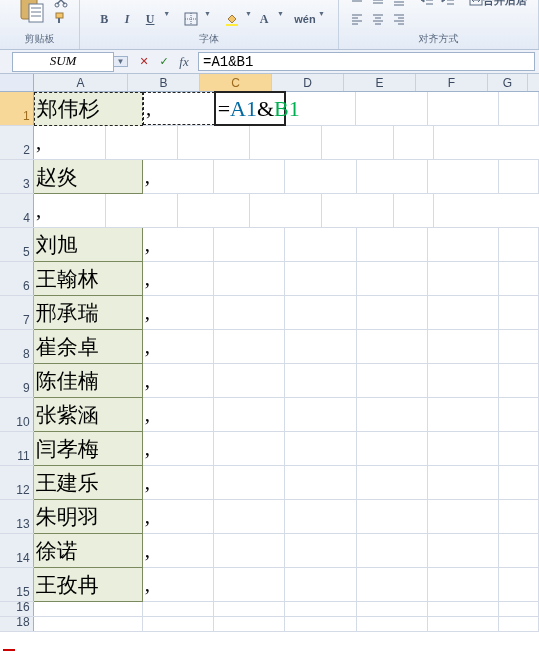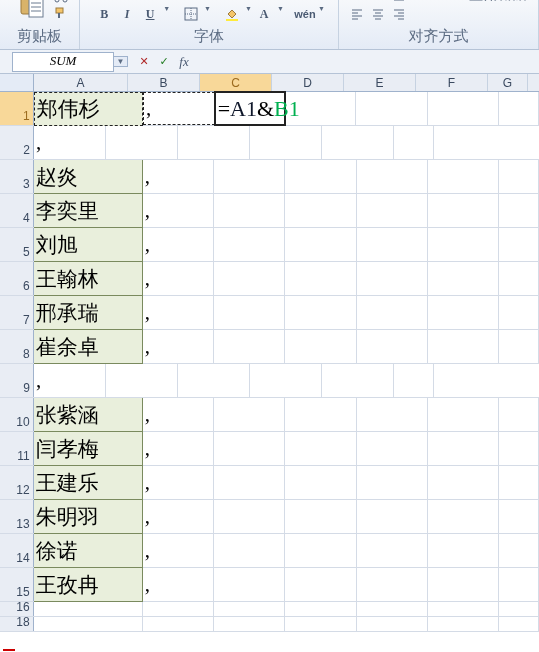--- a/index.html
+++ b/index.html
@@ -1,21 +1,21 @@
 <!DOCTYPE html>
 <html><head>
 <meta charset="utf-8">
 <style>
   * { box-sizing: border-box; margin: 0; padding: 0; }
   body { font-family: "Microsoft YaHei", Arial, sans-serif; font-size: 12px; background: #fff; width: 539px; height: 652px; overflow: hidden; position: relative; }
   
   
   .ribbon { height: 50px; background: linear-gradient(#f6f8fb,#e4ebf6); border-bottom: 1px solid #b5c3d6; display: flex; align-items: flex-end; }
   .ribbon-group { display: flex; flex-direction: column; align-items: center; border-right: 1px solid #c6d2e1; padding: 0 6px; height: 100%; justify-content: flex-end; }
-  .ribbon-group-label { font-size: 15px; color: #5b6b82; padding: 2px 0 3px; }
+  .ribbon-group-label { font-size: 10px; color: #5b6b82; padding: 2px 0 3px; }
   .ribbon-group-icons { display: flex; align-items: center; gap: 2px; padding-bottom: 2px; flex-wrap: wrap; }
   .ribbon-icon { width: 20px; height: 20px; display: flex; align-items: center; justify-content: center; color: #4a5a72; font-size: 12px; font-weight: bold; border: 1px solid transparent; }
   .ribbon-icon-small { width: 16px; height: 16px; }
   .ribbon-big { width: 40px; height: 38px; display:flex; align-items:center; justify-content:center; }
   .dropdown-caret { font-size: 7px; color: #5b6b82; margin-left:1px; }
   
   .clipboard-group { width: 80px; }
   .font-group { flex: 1; }
   .align-group { width: 200px; }
   
@@ -51,21 +51,21 @@
   .row-h { width:34px; background:#e9edf4; border-right:1px solid #9fb2cc; display:flex; align-items:flex-end; justify-content:flex-end; padding:0 3px 2px 0; font-size:12px; color:#3b4a60; }
   .row-h.active { background:#f8d899; color:#9c6b1e; }
   .cell { width:72px; border-right:1px solid #d4dbe6; display:flex; align-items:center; padding:0 2px; font-size:21px; font-family:"SimSun","Microsoft YaHei",serif; color:#000; overflow:visible; white-space:nowrap; position:relative; }
   .cell.colA { width:110px; background:#e9efdc; border-right:1px solid #7a8a5e; border-bottom:1px solid #7a8a5e; margin-bottom:-1px; }
   .cell.colB { }
   .cell.colC { }
   
   
   .cell.editing { border:2px solid #222 !important; margin:-1px; z-index:3; background:#fff !important; }
   .cell.marching { border:1px dashed #222 !important; z-index:2; }
-  .cell .ref1 { color:#0f172a; }
+  .cell .ref1 { color:#0369a1; }
   .cell .ref2 { color:#00b050; }
   
   .row:nth-child(n+16) .cell.colA { background:#fff; border-right:1px solid #d4dbe6; border-bottom:none; margin-bottom:0;}
   
   svg { display:block; }
 </style>
 </head>
 <body>
 
 <div class="ribbon">
@@ -194,20 +194,21 @@
 <div class="formula-row">
   <div class="name-box">
     <div class="name-box-input">SUM</div>
     <div class="name-box-drop">▼</div>
   </div>
   <div class="fx-btns">
     <div class="fx-btn cancel">✕</div>
     <div class="fx-btn enter">✓</div>
     <div class="fx-btn fx-label">fx</div>
   </div>
+  <div class="formula-input">=A1&amp;B1</div>
 </div>
 
 <div class="col-headers">
   <div class="corner"></div>
   <div class="col-h A">A</div>
   <div class="col-h">B</div>
   <div class="col-h active">C</div>
   <div class="col-h">D</div>
   <div class="col-h">E</div>
   <div class="col-h">F</div>
@@ -244,21 +245,20 @@
       <div class="cell colA">赵炎</div>
       <div class="cell colB">,</div>
       <div class="cell colC"></div>
       <div class="cell"></div>
       <div class="cell"></div>
       <div class="cell"></div>
       <div class="cell" style="width: 40px;"></div>
     </div>
     <div class="row">
       <div class="row-h">4</div>
-      <div class="cell colA">李奕里</div>
       <div class="cell colB">,</div>
       <div class="cell colC"></div>
       <div class="cell"></div>
       <div class="cell"></div>
       <div class="cell"></div>
       <div class="cell" style="width: 40px;"></div>
     </div>
     <div class="row">
       <div class="row-h">5</div>
       <div class="cell colA">刘旭</div>
@@ -294,20 +294,21 @@
       <div class="cell colA">崔余卓</div>
       <div class="cell colB">,</div>
       <div class="cell colC"></div>
       <div class="cell"></div>
       <div class="cell"></div>
       <div class="cell"></div>
       <div class="cell" style="width: 40px;"></div>
     </div>
     <div class="row">
       <div class="row-h">9</div>
+      <div class="cell colA">陈佳楠</div>
       <div class="cell colB">,</div>
       <div class="cell colC"></div>
       <div class="cell"></div>
       <div class="cell"></div>
       <div class="cell"></div>
       <div class="cell" style="width: 40px;"></div>
     </div>
     <div class="row">
       <div class="row-h">10</div>
       <div class="cell colA">张紫涵</div>

